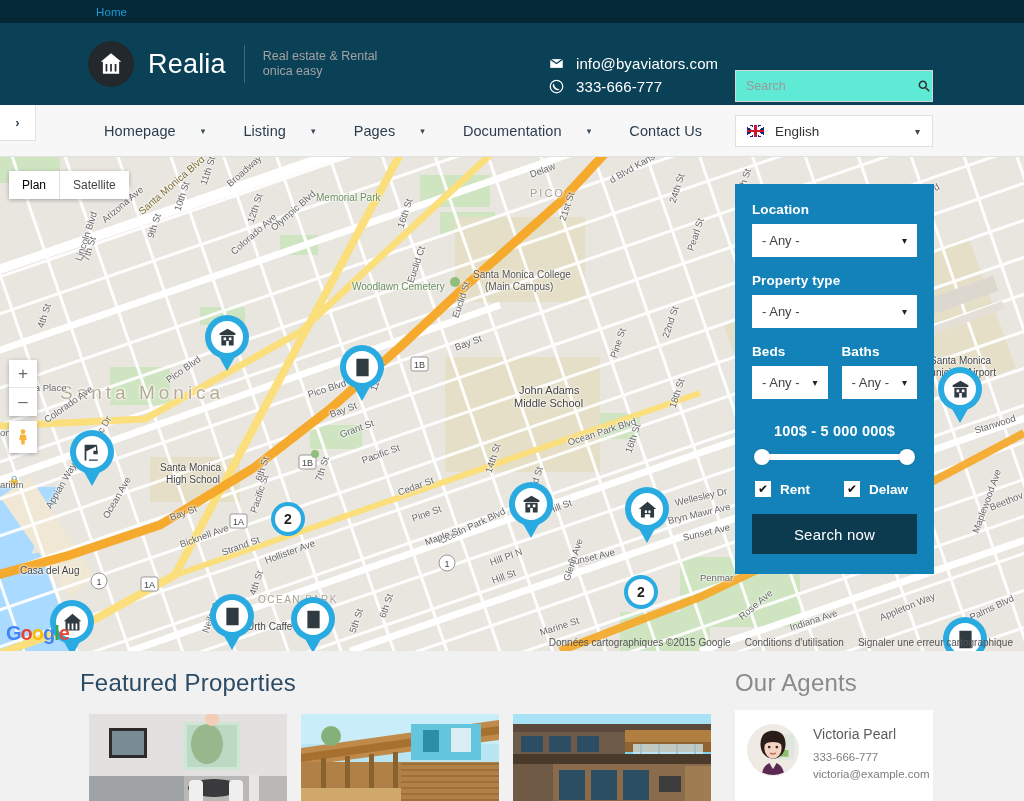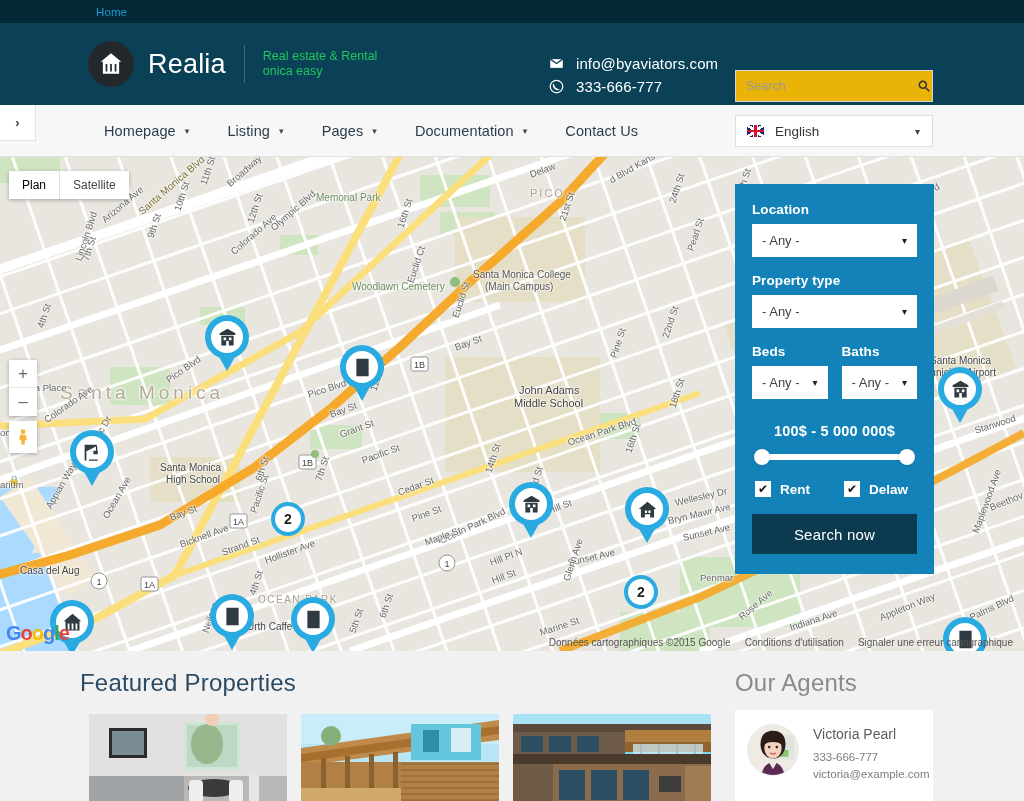--- a/index.html
+++ b/index.html
@@ -45,21 +45,21 @@
     font-size: 27px;
     margin-left: 14px;
     letter-spacing: .2px;
     font-weight: 400;
   }
   .brand-divider {
     width: 1px; height: 38px; background: #3d6b80;
     margin: 0 18px 0 18px;
   }
   .brand-tag {
-    color: #22c55e;
+    color: #a3a3a3;
     font-size: 12.5px;
     line-height: 15px;
   }
 
   .contact {
     position: absolute;
     left: 546px; top: 32px;
     color: #fff;
   }
   .contact-row {
@@ -70,21 +70,21 @@
   .contact-row .ic {
     width: 20px; margin-right: 10px;
     display: inline-flex; align-items: center; justify-content: center;
   }
   .contact-row .ic svg { width: 15px; height: 15px; }
 
   .searchbox {
     position: absolute;
     left: 735px; top: 47px;
     width: 198px; height: 32px;
-    background: #eab308;
+    background: #5eead4;
     border: 1px solid #d5d5d5;
     display: flex; align-items: center;
   }
   .searchbox input {
     flex: 1; border: none; outline: none; background: transparent;
     font-size: 12.5px; color: #555;
     padding: 0 8px 0 10px;
     font-family: "Liberation Sans", sans-serif;
   }
   .searchbox input::placeholder { color: #9a9a9a; }
@@ -114,20 +114,21 @@
     font-size: 13px; font-weight: bold;
   }
   .nav-items { display: flex; align-items: center; margin-left: 104px; }
   .nav-item {
     display: flex; align-items: center;
     color: #2b3d4d;
     font-size: 14.5px;
     margin-right: 38px;
     cursor: pointer;
     letter-spacing: .1px;
+    gap: 16px;
   }
   .nav-item .caret {
     margin-left: 9px;
     font-size: 9px; color: #3a4a57;
   }
   .lang-select {
     position: absolute; left: 735px; top: 10px;
     width: 198px; height: 32px;
     background: #ffffff;
     border: 1px solid #e0e0e0;

